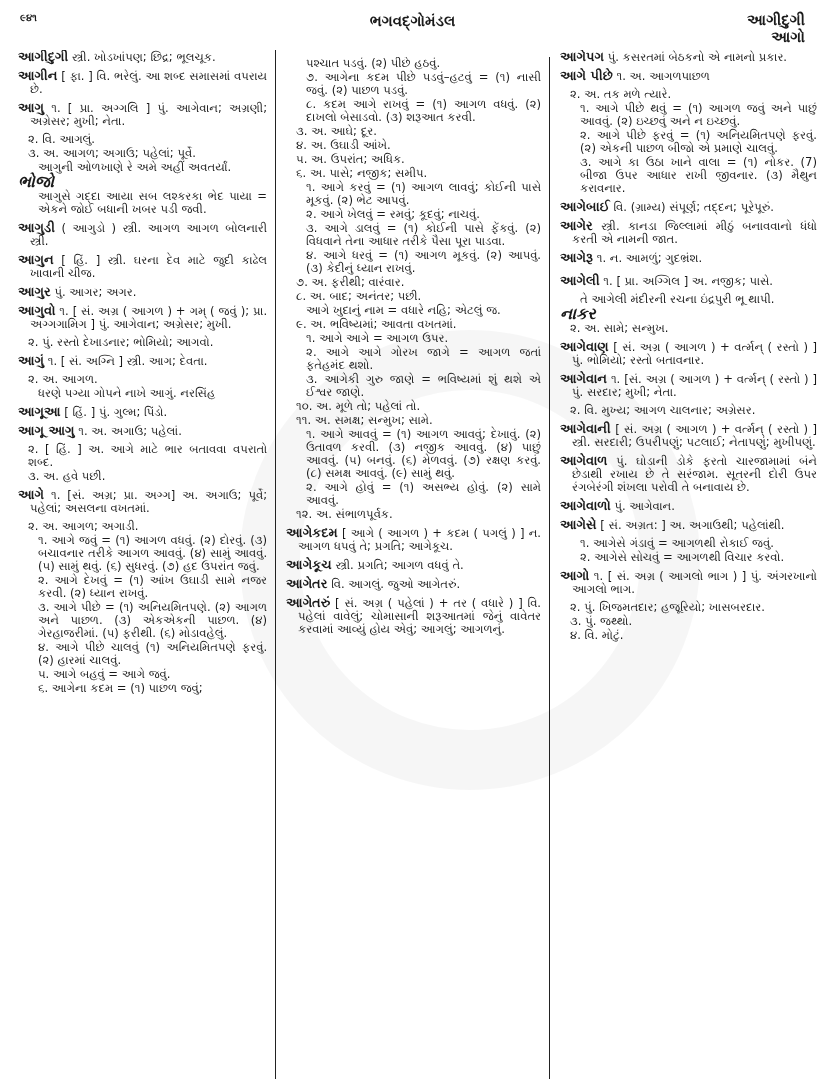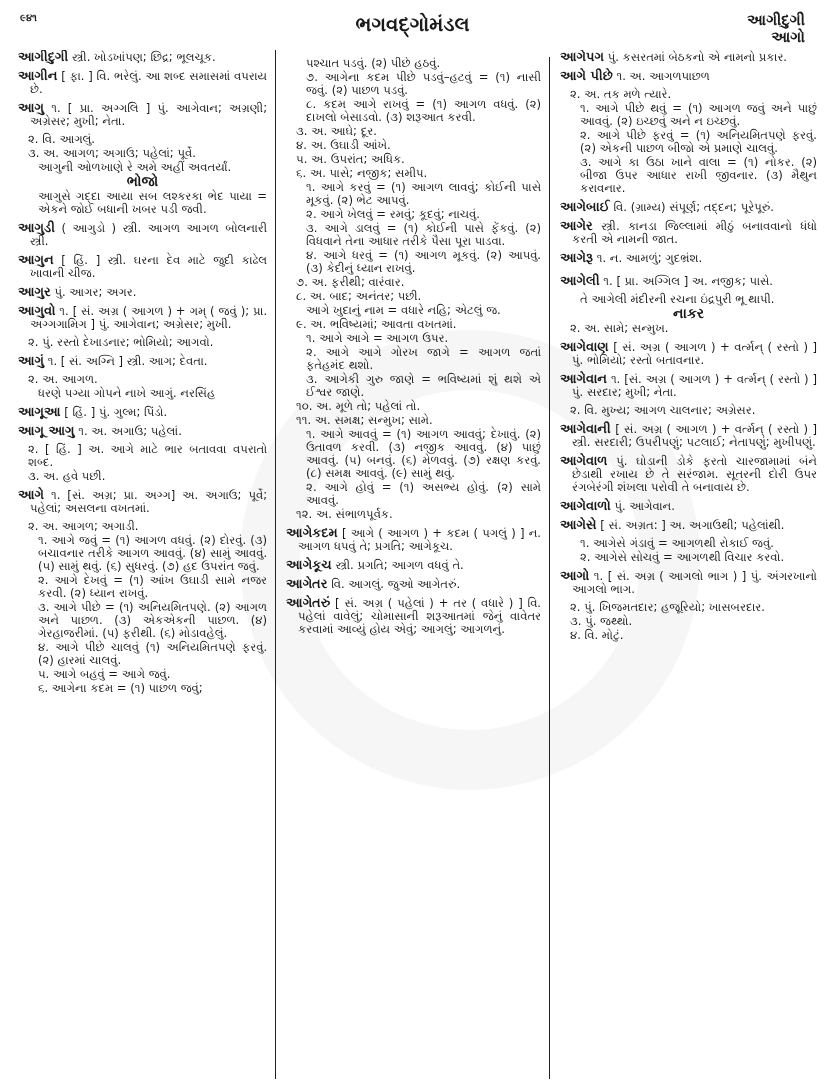--- a/index.html
+++ b/index.html
@@ -1,32 +1,32 @@
 <!DOCTYPE html>
 <html><head>
 <meta charset="utf-8">
 <style>
   html, body { margin:0; padding:0; background:#fff; }
   body { width:825px; height:1087px; position:relative; overflow:hidden;
          font-family:"DejaVu Sans", sans-serif; color:#1a1a1a; }
   .page-header { position:absolute; top:8px; left:20px; right:20px; height:40px; }
   .page-number { position:absolute; left:0; top:4px; font-size:10px; font-weight:bold; }
-  .running-title { position:absolute; left:0; right:0; text-align:center; top:4px; font-size:20px; font-weight:bold; }
+  .running-title { position:absolute; left:0; right:0; text-align:center; top:4px; font-size:15px; font-weight:bold; }
   .guide-words { position:absolute; right:0; top:4px; text-align:right; font-size:15px; font-weight:bold; line-height:17px; }
   .columns { position:absolute; top:50px; left:18px; right:8px; bottom:8px; display:flex; }
   .col { font-size:11.6px; line-height:13px; overflow:hidden; }
   .col1 { width:254px; padding-right:8px; border-right:1.5px solid #222; }
   .col2 { width:260px; padding:0 8px 0 10px; border-right:1.5px solid #222;margin-top:7px; }
   .col3 { width:262px; padding-left:10px; }
   .entry { margin:0 0 5px 0; padding-left:12px; text-indent:-12px; text-align:justify; }
   .hw { font-weight:bold; font-size:13px; }
   .sub { margin:0 0 1px 0; padding-left:10px; text-align:justify; }
   .sub2 { margin:0 0 1px 0; padding-left:20px; text-indent:0; text-align:justify; }
   .quote { margin:0 0 1px 0; padding-left:20px; text-align:justify; }
-  .attr { text-align:center; font-size:14px; font-weight:bold; margin:0 0 2px 0; }
+  .attr { text-align:left; font-size:16px; font-weight:bold; margin:0 0 2px 0;font-style:italic; }
   .watermark { position:absolute; left:240px; top:330px; width:460px; height:460px; border-radius:50%;
                border:60px solid rgba(0,0,0,0.035); box-sizing:border-box; pointer-events:none; }
 </style>
 </head>
 <body>
 
 <div class="watermark"></div>
 
 <div class="page-header">
   <div class="page-number">૯૪૧</div>
@@ -103,21 +103,21 @@
       <div class="entry"><span class="hw">આગેકૂચ</span><span> સ્ત્રી. પ્રગતિ; આગળ વધવું તે.</span></div>
       <div class="entry"><span class="hw">આગેતર</span><span> વિ. આગલું. જુઓ આગેતરું.</span></div>
       <div class="entry"><span class="hw">આગેતરું</span><span> [ સં. અગ્ર ( પહેલાં ) + તર ( વધારે ) ] વિ. પહેલાં વાવેલું; ચોમાસાની શરૂઆતમાં જેનું વાવેતર કરવામાં આવ્યું હોય એવું; આગલું; આગળનું.</span></div>
     </div>
   <div class="col col3">
       <div class="entry"><span class="hw">આગેપગ</span><span> પું. કસરતમાં બેઠકનો એ નામનો પ્રકાર.</span></div>
       <div class="entry"><span class="hw">આગે પીછે</span><span> ૧. અ. આગળપાછળ</span></div>
       <div class="sub">૨. અ. તક મળે ત્યારે.</div>
       <div class="sub2">૧. આગે પીછે થવું = (૧) આગળ જવું અને પાછું આવવું. (૨) ઇચ્છવું અને ન ઇચ્છવું.</div>
       <div class="sub2">૨. આગે પીછે ફરવું = (૧) અનિયમિતપણે ફરવું. (૨) એકની પાછળ બીજો એ પ્રમાણે ચાલવું.</div>
-      <div class="sub2">૩. આગે કા ઉઠા ખાને વાલા = (૧) નોકર. (૨) બીજા ઉપર આધાર રાખી જીવનાર. (૩) મૈથુન કરાવનાર.</div>
+      <div class="sub2">૩. આગે કા ઉઠા ખાને વાલા = (૧) નોકર. (7) બીજા ઉપર આધાર રાખી જીવનાર. (૩) મૈથુન કરાવનાર.</div>
       <div style="height: 4px;"></div>
       <div class="entry"><span class="hw">આગેબાઈ</span><span> વિ. (ગ્રામ્ય) સંપૂર્ણ; તદ્દન; પૂરેપૂરું.</span></div>
       <div class="entry"><span class="hw">આગેર</span><span> સ્ત્રી. કાનડા જિલ્લામાં મીઠું બનાવવાનો ધંધો કરતી એ નામની જાત.</span></div>
       <div class="entry"><span class="hw">આગેરૂ</span><span> ૧. ન. આમળું; ગુદભ્રંશ.</span></div>
       <div style="height: 4px;"></div>
       <div class="entry"><span class="hw">આગેલી</span><span> ૧. [ પ્રા. અગ્ગિલ ] અ. નજીક; પાસે.</span></div>
       <div class="quote">તે આગેલી મંદીરની રચના ઇંદ્રપુરી ભૂ થાપી.</div>
       <div class="attr">નાકર</div>
       <div class="sub">૨. અ. સામે; સન્મુખ.</div>
       <div style="height: 4px;"></div>

